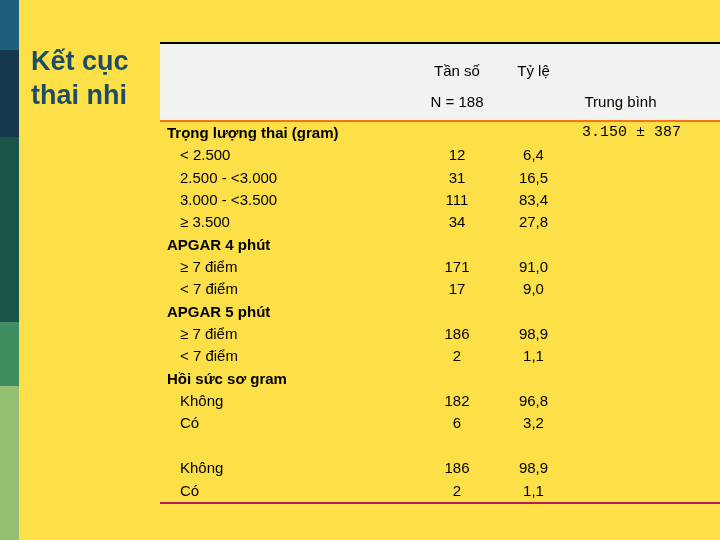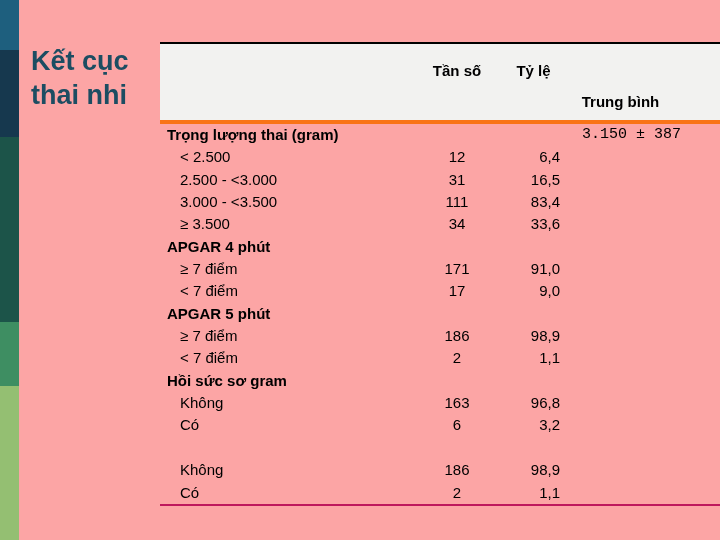--- a/index.html
+++ b/index.html
@@ -1,19 +1,19 @@
 <!DOCTYPE html>
 <html><head>
 <meta charset="utf-8">
 <style>
   html,body { margin:0; padding:0; }
   .slide {
     position:relative;
     width:720px; height:540px;
-    background:#fca5a5;
+    background:#fde047;
     overflow:hidden;
     font-family:"Liberation Sans","DejaVu Sans",sans-serif;
     color:#000;
   }
   
   .strip {
     position:absolute; left:0; top:0;
     width:19px; height:540px;
     display:flex; flex-direction:column;
   }
@@ -32,38 +32,38 @@
   
   .tablewrap {
     position:absolute; left:160px; top:42px;
     width:560px;
     font-size:15px;
   }
   .thead {
     display:flex;
     background:#F2F2F0;
     border-top:2px solid #000;
-    border-bottom:4px solid #f97316;
+    border-bottom:2px solid #f97316;
     height:76px;
-    font-weight:bold;
+    font-weight:normal;
   }
   .hc1 { width:247px; }
   .hc2 { width:100px; text-align:center; }
   .hc3 { width:53px;  text-align:center; }
   .hc4 { width:121px; text-align:center;margin-top:31px; }
   .hline1 { margin-top:12px; line-height:30px; }
   .hline2 { line-height:32px; }
 
   .tbody { border-bottom:2px solid #be185d; }
   .trow { display:flex; height:22.35px; line-height:22.35px; }
   .cell-label { width:247px; padding-left:20px; box-sizing:border-box;
                 white-space:nowrap; overflow:visible; }
   .trow.bold .cell-label { padding-left:7px; font-weight:bold; }
   .cell-freq { width:100px; text-align:center; }
-  .cell-pct  { width:53px;  text-align:right; }
+  .cell-pct  { width:53px;  text-align:center; }
   .cell-mean { width:121px; text-align:right;font-family:Liberation Mono, monospace; }
 </style>
 </head>
 <body>
 
 <div class="slide">
 
   <div class="strip" id="strip">
       <div class="strip-block" style="background: rgb(30, 95, 126); height: 50px;"></div>
       <div class="strip-block" style="background: rgb(22, 56, 78); height: 87px;"></div>
@@ -73,20 +73,21 @@
     </div>
 
   <h1 class="title" style="color: rgb(28, 77, 98);">Kết cục
 thai nhi</h1>
 
   <div class="tablewrap">
     <div class="thead">
       <div class="hc1"></div>
       <div class="hc2">
         <div class="hline1">Tần số</div>
+        <div class="hline2">N = 188</div>
       </div>
       <div class="hc3">
         <div class="hline1">Tỷ lệ</div>
       </div>
       <div class="hc4">
         <div class="hline1">Trung bình</div>
       </div>
     </div>
     <div class="tbody" id="tbody">
         <div class="trow bold">
@@ -109,21 +110,21 @@
         </div>
         <div class="trow">
           <div class="cell-label">3.000 - &lt;3.500</div>
           <div class="cell-freq">111</div>
           <div class="cell-pct">83,4</div>
           <div class="cell-mean"></div>
         </div>
         <div class="trow">
           <div class="cell-label">≥ 3.500</div>
           <div class="cell-freq">34</div>
-          <div class="cell-pct">33,6</div>
+          <div class="cell-pct">27,8</div>
           <div class="cell-mean"></div>
         </div>
         <div class="trow bold">
           <div class="cell-label">APGAR 4 phút</div>
           <div class="cell-freq"></div>
           <div class="cell-pct"></div>
           <div class="cell-mean"></div>
         </div>
         <div class="trow">
           <div class="cell-label">≥ 7 điểm</div>
@@ -156,21 +157,21 @@
           <div class="cell-mean"></div>
         </div>
         <div class="trow bold">
           <div class="cell-label">Hồi sức sơ gram</div>
           <div class="cell-freq"></div>
           <div class="cell-pct"></div>
           <div class="cell-mean"></div>
         </div>
         <div class="trow">
           <div class="cell-label">Không</div>
-          <div class="cell-freq">163</div>
+          <div class="cell-freq">182</div>
           <div class="cell-pct">96,8</div>
           <div class="cell-mean"></div>
         </div>
         <div class="trow">
           <div class="cell-label">Có</div>
           <div class="cell-freq">6</div>
           <div class="cell-pct">3,2</div>
           <div class="cell-mean"></div>
         </div>
         <div class="trow bold">

